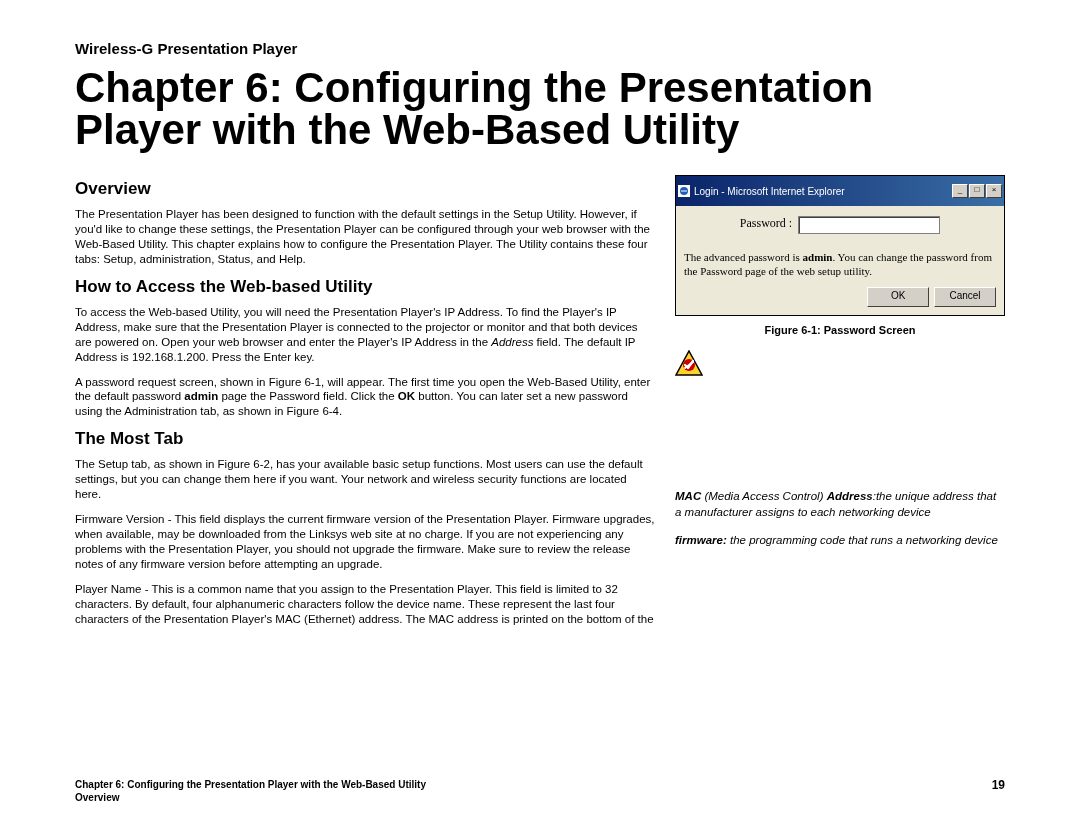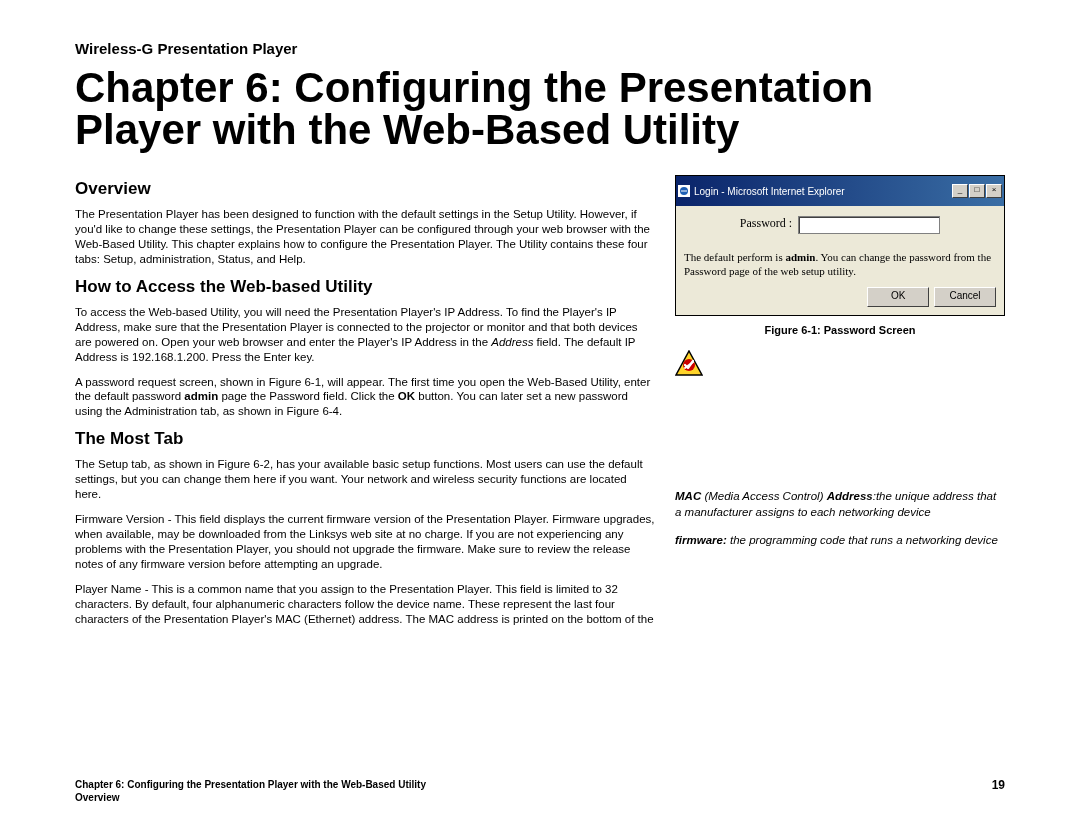--- a/index.html
+++ b/index.html
@@ -222,21 +222,21 @@
             <span class="ie-winbtn">□</span>
             <span class="ie-winbtn">×</span>
           </span>
         </div>
         <div class="ie-body">
           <div class="ie-password-row">
             <span>Password :</span>
             <span class="ie-password-input"></span>
           </div>
           <div class="ie-help">
-            <span>The default perform is </span><b>admin</b><span>. You can change the password from the Password page of the web setup utility.</span>
+            <span>The advanced password is </span><b>admin</b><span>. You can change the password from the Password page of the web setup utility.</span>
           </div>
           <div class="ie-btn-row">
             <span class="ie-btn">OK</span>
             <span class="ie-btn">Cancel</span>
           </div>
         </div>
       </div>
       <div class="figure-caption">Figure 6-1: Password Screen</div>
 
       <div class="note-box">

